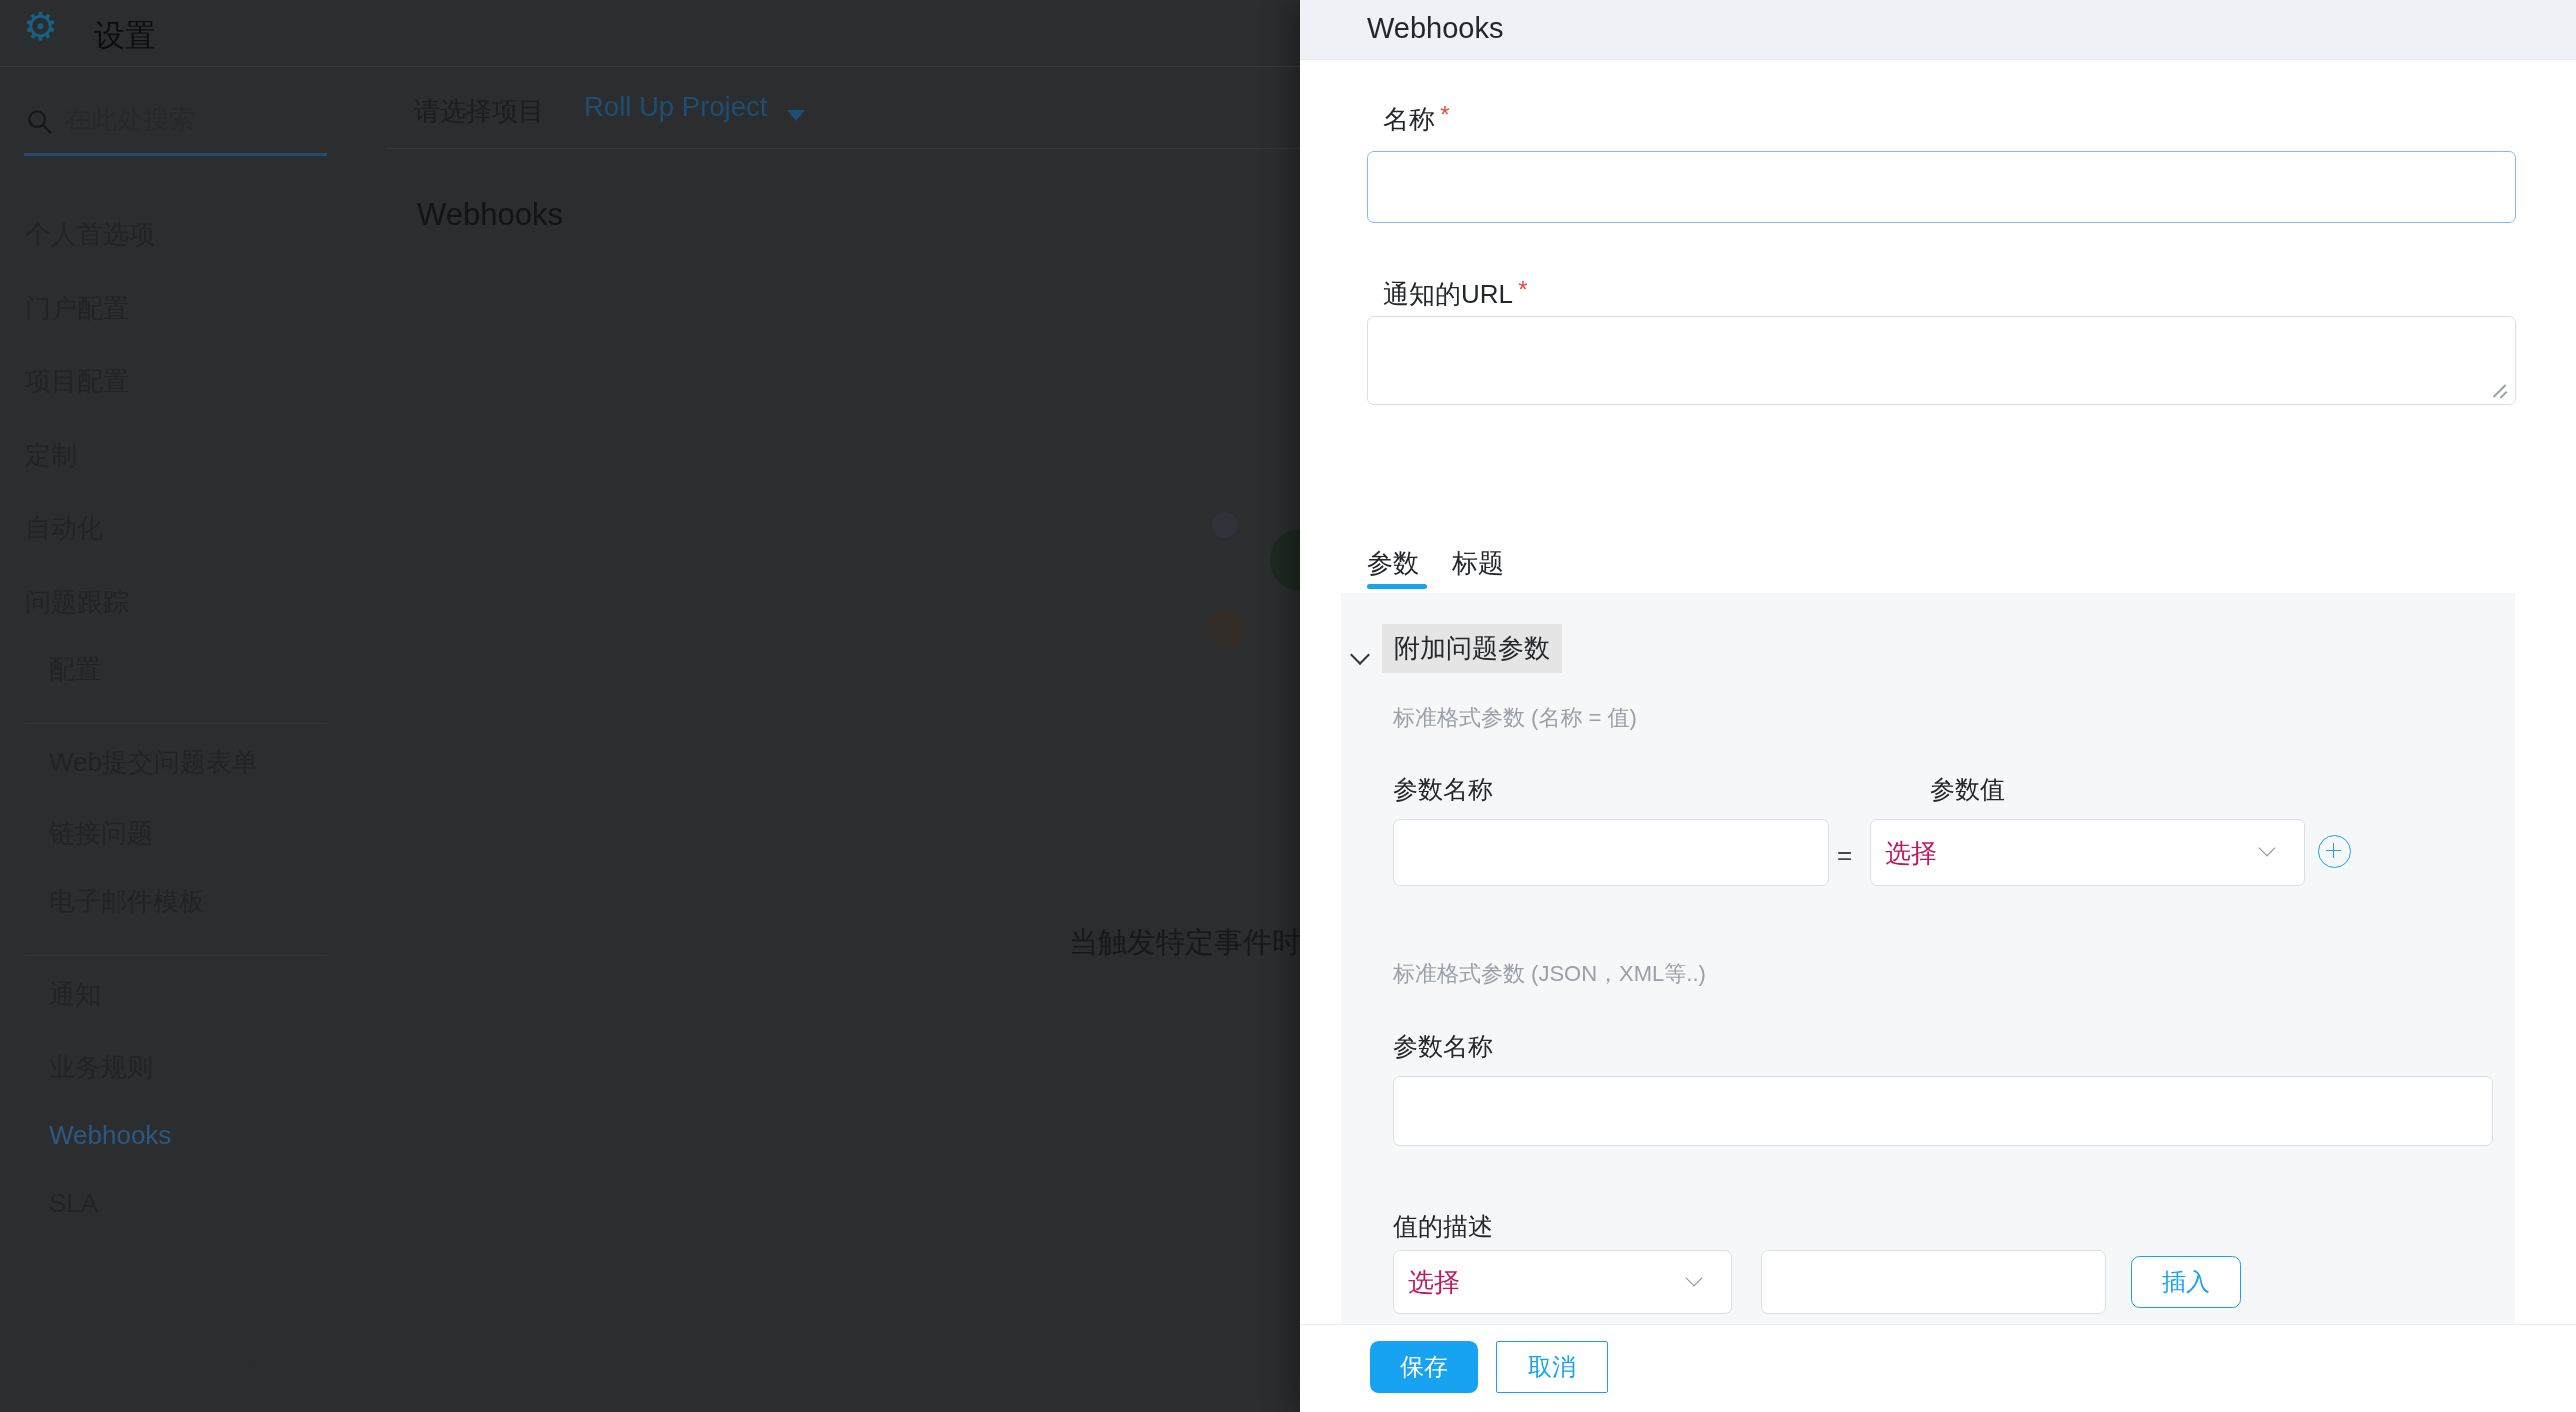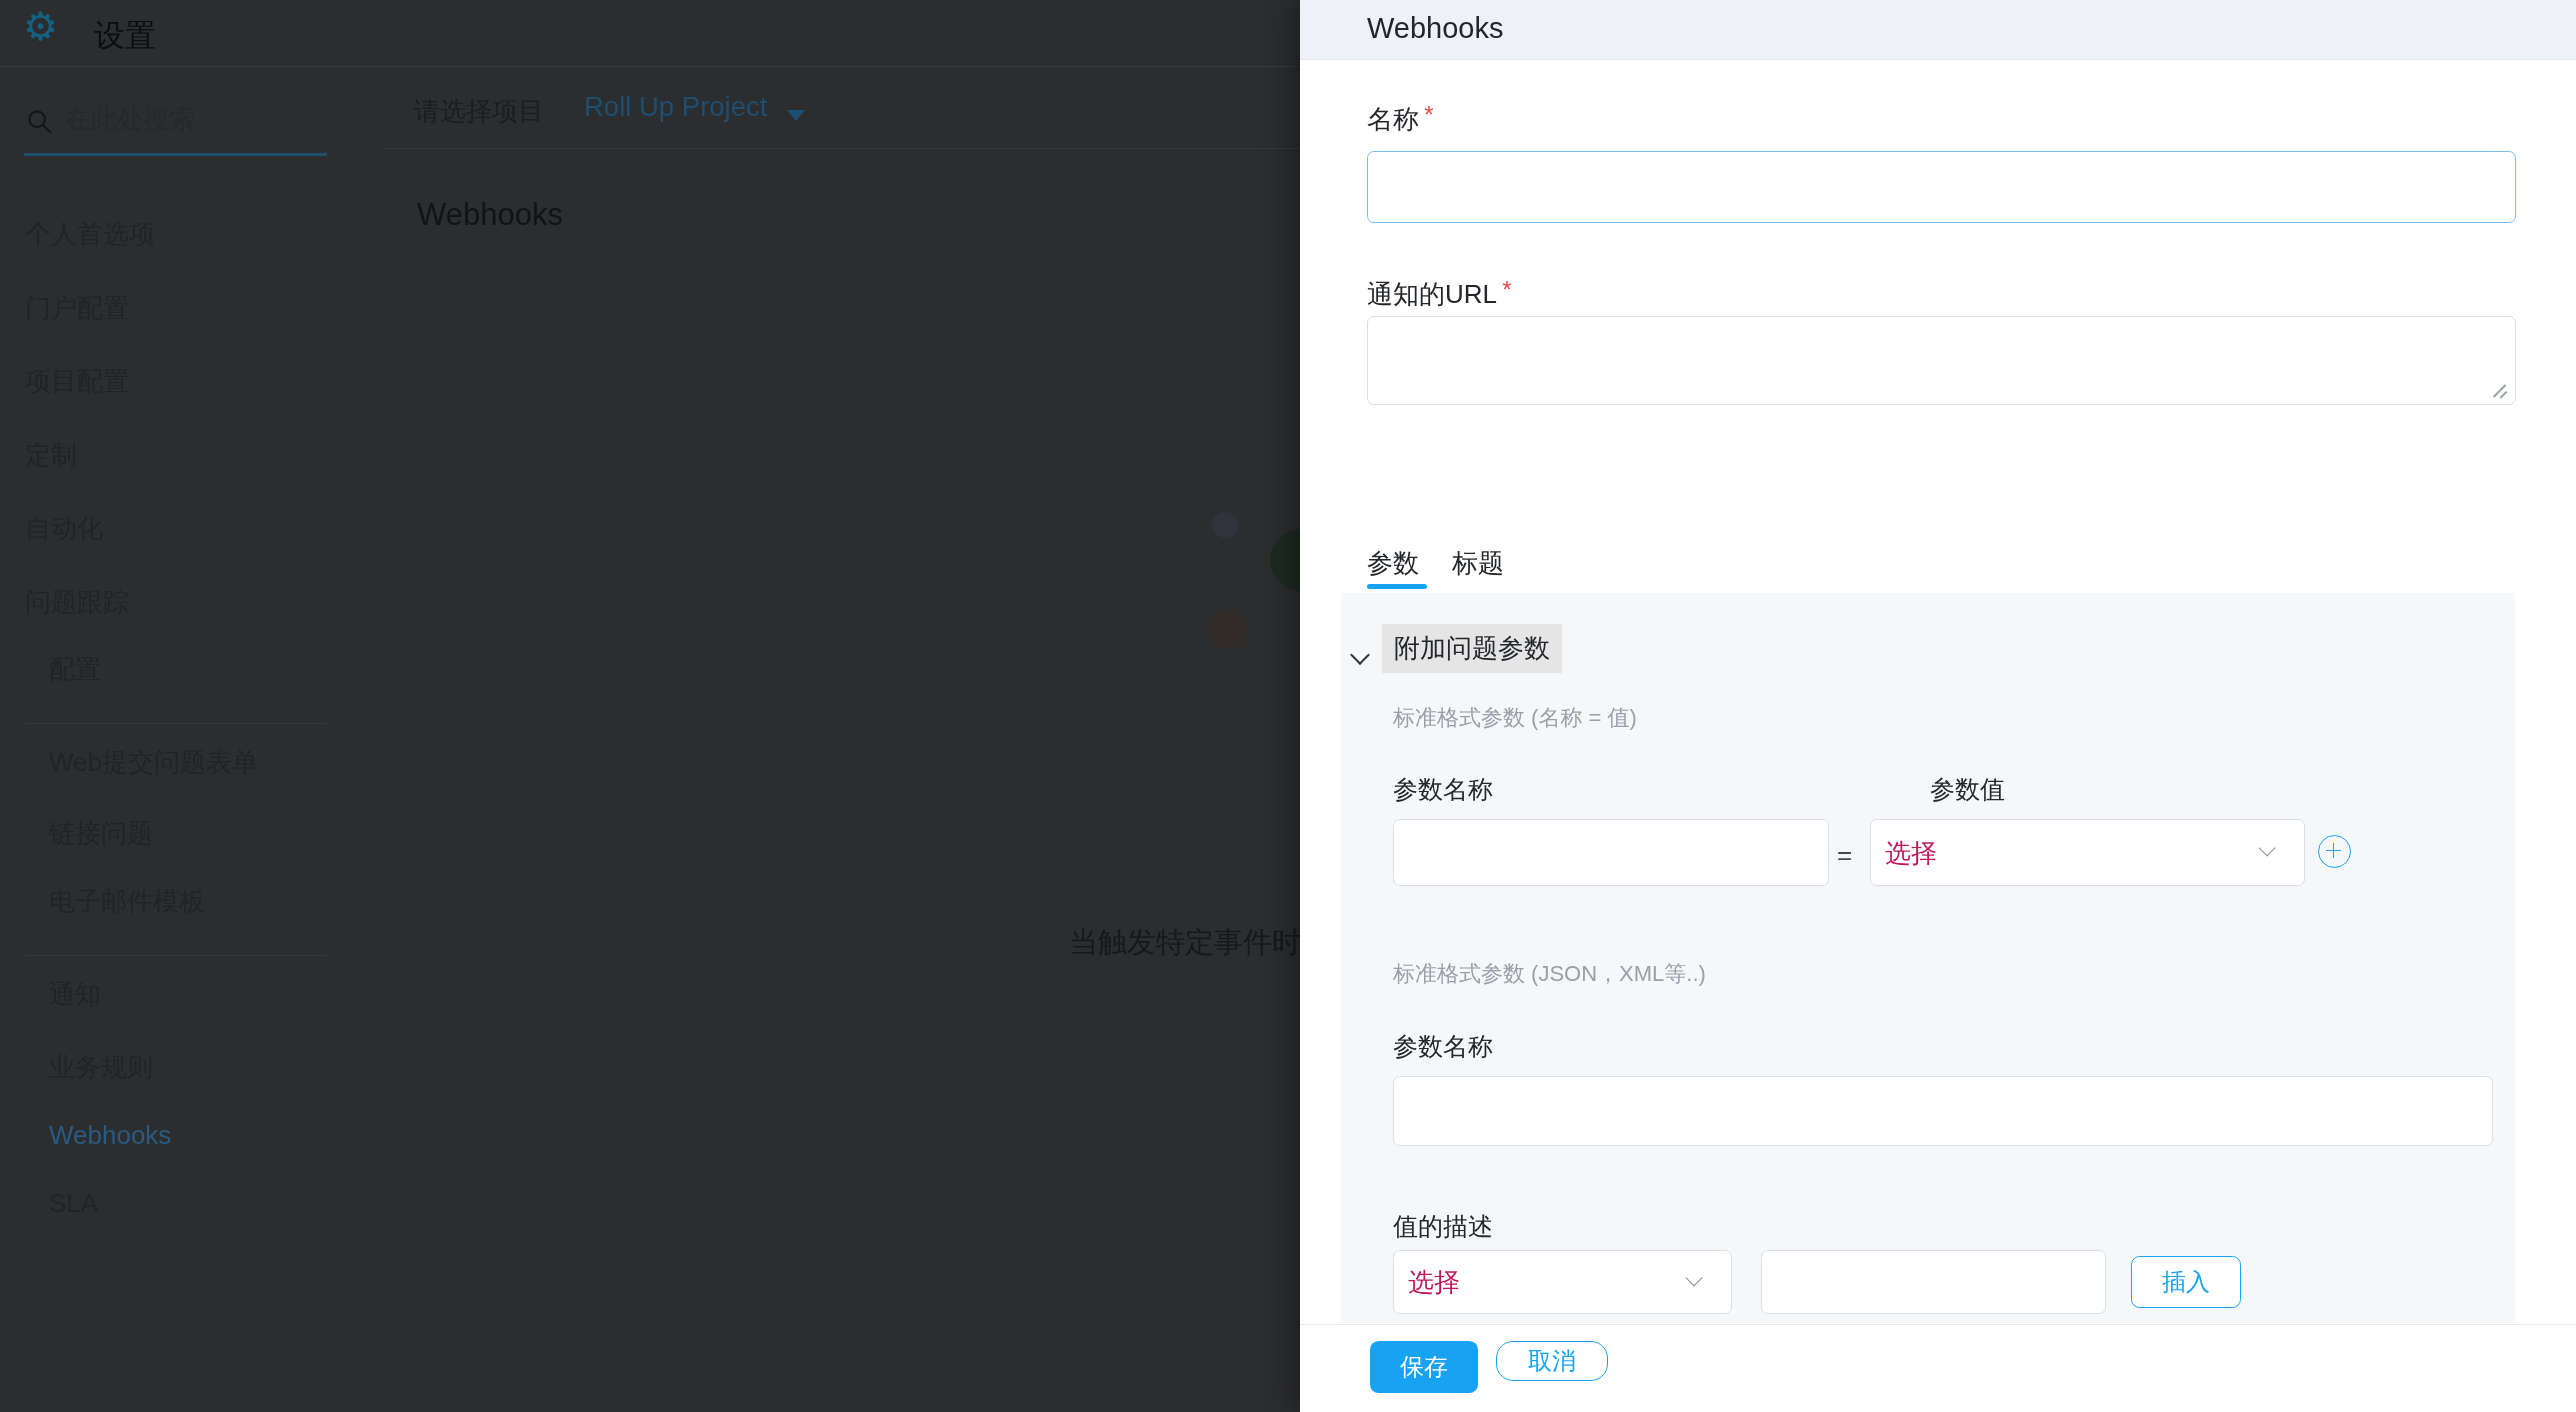--- a/index.html
+++ b/index.html
@@ -41,21 +41,21 @@
   .blob-green{left:1270px;top:529px;width:62px;height:62px;background:#1d2a21;}
   .blob-brown{left:1208px;top:610px;width:39px;height:39px;background:#312c27;}
 
   
   .panel{position:absolute;left:1300px;top:0;width:1276px;height:1413px;background:#fff;
     box-shadow:-8.6px 0 26px rgba(0,0,0,0.35);}
   .panel-header{position:absolute;left:0;top:0;width:100%;height:59px;background:#eef1f5;
     border-bottom:0.9px solid #e3e8ee;}
   .panel-title{position:absolute;left:67px;top:12px;font-size:29px;color:#23262b;font-weight:500;}
 
-  .p-label{position:absolute;font-size:26px;color:#23262b;white-space:nowrap;}
+  .p-label{position:absolute;font-size:26px;color:#23262b;white-space:nowrap;margin-left:16px;}
   .req{color:#e8483f;font-size:24px;vertical-align:5.2px;margin-left:5.2px;}
 
   .name-input{position:absolute;left:67px;top:151px;width:1149px;height:72px;
     border:1.7px solid #7abcf4;border-radius:6.9px;background:#fff;box-sizing:border-box;
     font-size:26px;padding:0 17px;outline:none;font-family:"Liberation Sans",sans-serif;}
   .url-area{position:absolute;left:67px;top:316px;width:1149px;height:89px;
     border:0.9px solid #d9dee7;border-radius:6.9px;background:#fff;box-sizing:border-box;
     font-size:26px;padding:10.3px 17px;outline:none;resize:none;font-family:"Liberation Sans",sans-serif;}
   .resize-grip{position:absolute;left:1191px;top:381px;width:19px;height:19px;pointer-events:none;}
   .resize-grip i{position:absolute;display:block;background:#9aa2ab;height:1.7px;transform:rotate(-45deg);}
@@ -102,22 +102,22 @@
 
   .insert-btn{position:absolute;left:790px;top:663px;width:110px;height:52px;background:#fff;
     border:1.7px solid #18a2f2;border-radius:8.6px;color:#18a2f2;font-size:24px;cursor:pointer;
     font-family:"Liberation Sans",sans-serif;}
 
   .p-footer{position:absolute;left:0;top:1324px;width:100%;height:89px;background:#fff;
     border-top:0.9px solid #e9ecef;}
   .save-btn{position:absolute;left:70px;top:16.3px;width:108px;height:52px;background:#18a2f2;
     border:none;border-radius:8.6px;color:#fff;font-size:24px;cursor:pointer;
     font-family:"Liberation Sans",sans-serif;}
-  .cancel-btn{position:absolute;left:196px;top:16.3px;width:112px;height:40px;background:#fff;
-    border:1.7px solid #18a2f2;border-radius:17px;color:#18a2f2;font-size:24px;cursor:pointer;
+  .cancel-btn{position:absolute;left:196px;top:16.3px;width:112px;height:52px;background:#fff;
+    border:1.7px solid #18a2f2;border-radius:2px;color:#18a2f2;font-size:24px;cursor:pointer;
     box-sizing:border-box;font-family:"Liberation Sans",sans-serif;}
 </style>
 </head>
 <body>
 
 <div class="screen">
 
   <div class="underlay">
 
     <div class="topbar">

